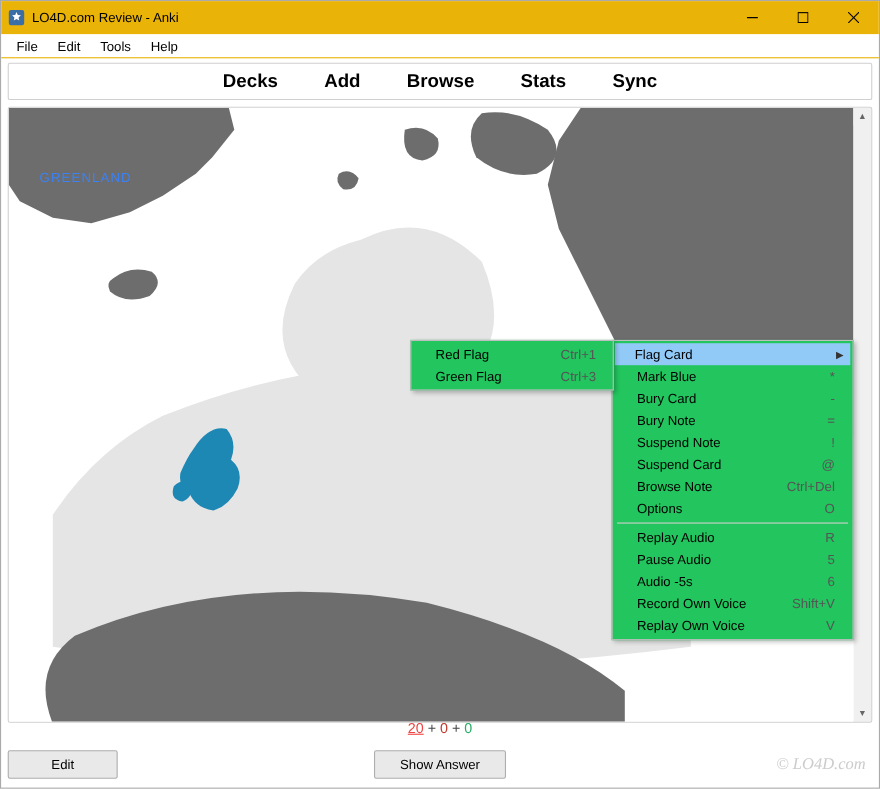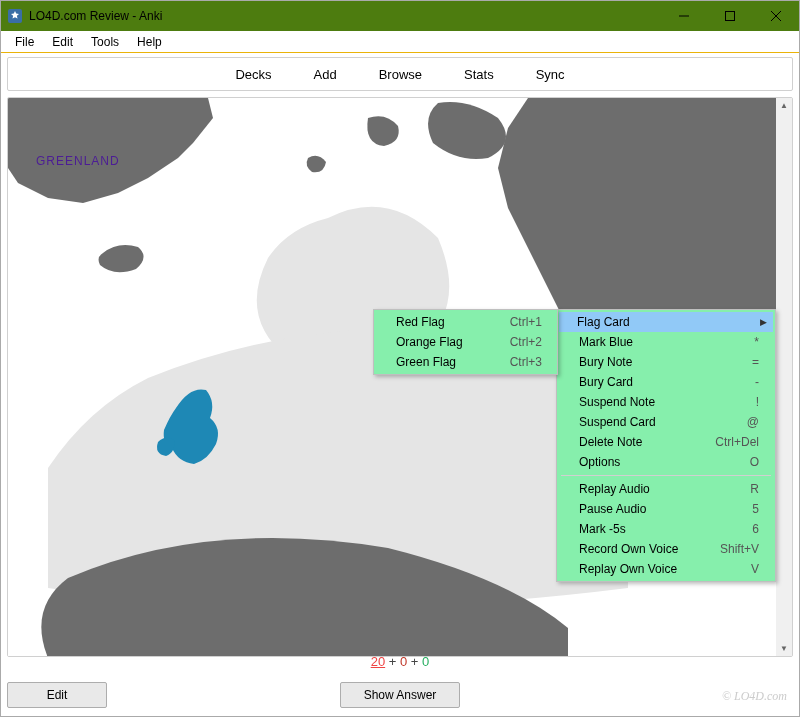--- a/index.html
+++ b/index.html
@@ -1,50 +1,50 @@
 <!DOCTYPE html>
 <html><head>
 <meta charset="utf-8">
 <style>
   * { box-sizing: border-box; margin: 0; padding: 0; font-family: "Segoe UI", Tahoma, sans-serif; }
   body { width: 800px; height: 717px; background: #fff; overflow: hidden; position: relative; border: 1px solid #aaa; }
-  .titlebar { height: 30px; display: flex; align-items: center; justify-content: space-between; padding: 0 0 0 6px; background: #4d7c0f; }
+  .titlebar { height: 30px; display: flex; align-items: center; justify-content: space-between; padding: 0 0 0 6px; background: #eab308; }
   .titlebar-left { display: flex; align-items: center; gap: 6px; }
   .app-icon { width: 16px; height: 16px; display: inline-block; }
   .title-text { font-size: 12px; color: #000; }
   .win-controls { display: flex; }
   .win-btn { width: 46px; height: 30px; display: flex; align-items: center; justify-content: center; cursor: default; }
   .win-btn svg { display: block; }
   .menubar { height: 22px; display: flex; align-items: center; padding: 0 6px; gap: 2px; border-bottom: 1px solid #eab308; font-size: 12px; }
   .menubar-item { padding: 2px 8px; cursor: default; }
-  .toolbar { height: 34px; display: flex; align-items: center; justify-content: center; gap: 26px; border: 1px solid #d0d0d0; margin: 4px 6px 0 6px; border-radius: 2px; font-size: 13px; font-weight: 400; color: #000; }
+  .toolbar { height: 34px; display: flex; align-items: center; justify-content: center; gap: 26px; border: 1px solid #d0d0d0; margin: 4px 6px 0 6px; border-radius: 2px; font-size: 17px; font-weight: 700; color: #000; }
   .toolbar-item { padding: 6px 8px; cursor: pointer; }
   .content { position: relative; margin: 6px 6px 0 6px; height: 560px; border: 1px solid #d0d0d0; border-radius: 2px; overflow: hidden; }
   .content-inner { position: absolute; inset: 0 16px 0 0; background: #ffffff; }
   .map { position: absolute; inset: 0; }
   .scrollbar { position: absolute; top: 0; right: 0; width: 16px; height: 100%; background: #f0f0f0; }
   .scrollbar::before { content: ""; position: absolute; top: 0; left: 0; width: 100%; height: 16px; background: #f0f0f0; }
   .scroll-chevron { position: absolute; left: 50%; transform: translateX(-50%); font-size: 8px; color: #666; }
   .footer { position: absolute; left: 6px; right: 6px; bottom: 8px; display: flex; align-items: center; justify-content: space-between; }
   .footer-btn { width: 100px; height: 26px; font-size: 12px; background: #e9e9e9; border: 1px solid #adadad; border-radius: 2px; cursor: pointer; display: flex; align-items: center; justify-content: center; }
   .stats-line { font-size: 13px; }
   .stats-new { color: #ef4444; text-decoration: underline; }
   .stats-plus { color: #444; }
   .stats-learn { color: #c0392b; }
   .stats-review { color: #27ae60; }
-  .context-menu { position: absolute; background: #86efac; border: 1px solid #bfbfbf; box-shadow: 2px 2px 4px rgba(0,0,0,0.25); font-size: 12px; padding: 2px; }
+  .context-menu { position: absolute; background: #22c55e; border: 1px solid #bfbfbf; box-shadow: 2px 2px 4px rgba(0,0,0,0.25); font-size: 12px; padding: 2px; }
   .ctx-item { display: flex; justify-content: space-between; padding: 3px 14px 3px 20px; gap: 30px; cursor: default; min-width: 180px; }
   .ctx-item.highlight { background: #91c9f7; }
   .ctx-item .shortcut { color: #555; }
   .ctx-sep { height: 1px; background: #d0d0d0; margin: 3px 2px; }
   .ctx-submenu-arrow { position: absolute; right: 6px; top: 50%; transform: translateY(-50%); font-size: 9px; color: #333; }
   .ctx-item.highlight .ctx-submenu-arrow { color: #333; }
   .ctx-item.has-arrow { padding-right: 22px; position: relative; padding-left: 18px; }
-  .map-label { position: absolute; color: #4c1d95; font-size: 12px; letter-spacing: 1px; font-weight: 400; }
-  .watermark { position: absolute; right: 12px; bottom: 12px; font-size: 12px; color: #ccc; font-style: italic; font-family: Georgia, serif; }
+  .map-label { position: absolute; color: #3b82f6; font-size: 12px; letter-spacing: 1px; font-weight: 400; }
+  .watermark { position: absolute; right: 12px; bottom: 12px; font-size: 15px; color: #ccc; font-style: italic; font-family: Georgia, serif; }
   #main-menu { top: 308px; left: 555px; width: 220px; }
   #sub-menu { top: 308px; left: 372px; width: 185px; }
   .land { fill: #6d6d6d; }
   .lightland { fill: #e5e5e5; }
   .sea { fill: #ffffff; }
   .highlight-country { fill: #1e88b5; }
 </style>
 </head>
 <body>
 
@@ -142,74 +142,70 @@
     <div class="ctx-item highlight has-arrow">
       <span>Flag Card</span>
       <span class="shortcut"></span>
       <span class="ctx-submenu-arrow">▶</span>
     </div>
     <div class="ctx-item">
       <span>Mark Blue</span>
       <span class="shortcut">*</span>
     </div>
     <div class="ctx-item">
+      <span>Bury Card</span>
+      <span class="shortcut">-</span>
+    </div>
+    <div class="ctx-item">
       <span>Bury Note</span>
       <span class="shortcut">=</span>
     </div>
     <div class="ctx-item">
-      <span>Bury Card</span>
-      <span class="shortcut">-</span>
-    </div>
-    <div class="ctx-item">
       <span>Suspend Note</span>
       <span class="shortcut">!</span>
     </div>
     <div class="ctx-item">
       <span>Suspend Card</span>
       <span class="shortcut">@</span>
     </div>
     <div class="ctx-item">
-      <span>Delete Note</span>
+      <span>Browse Note</span>
       <span class="shortcut">Ctrl+Del</span>
     </div>
     <div class="ctx-item">
       <span>Options</span>
       <span class="shortcut">O</span>
     </div>
     <div class="ctx-sep"></div>
     <div class="ctx-item">
       <span>Replay Audio</span>
       <span class="shortcut">R</span>
     </div>
     <div class="ctx-item">
       <span>Pause Audio</span>
       <span class="shortcut">5</span>
     </div>
     <div class="ctx-item">
-      <span>Mark -5s</span>
+      <span>Audio -5s</span>
       <span class="shortcut">6</span>
     </div>
     <div class="ctx-item">
       <span>Record Own Voice</span>
       <span class="shortcut">Shift+V</span>
     </div>
     <div class="ctx-item">
       <span>Replay Own Voice</span>
       <span class="shortcut">V</span>
     </div>
   </div>
 
 <div id="sub-menu" class="context-menu">
     <div class="ctx-item">
       <span>Red Flag</span>
       <span class="shortcut">Ctrl+1</span>
     </div>
     <div class="ctx-item">
-      <span>Orange Flag</span>
-      <span class="shortcut">Ctrl+2</span>
-    </div>
-    <div class="ctx-item">
       <span>Green Flag</span>
       <span class="shortcut">Ctrl+3</span>
     </div>
   </div>
 
 <div class="watermark">© LO4D.com</div>
 
 </body></html>

